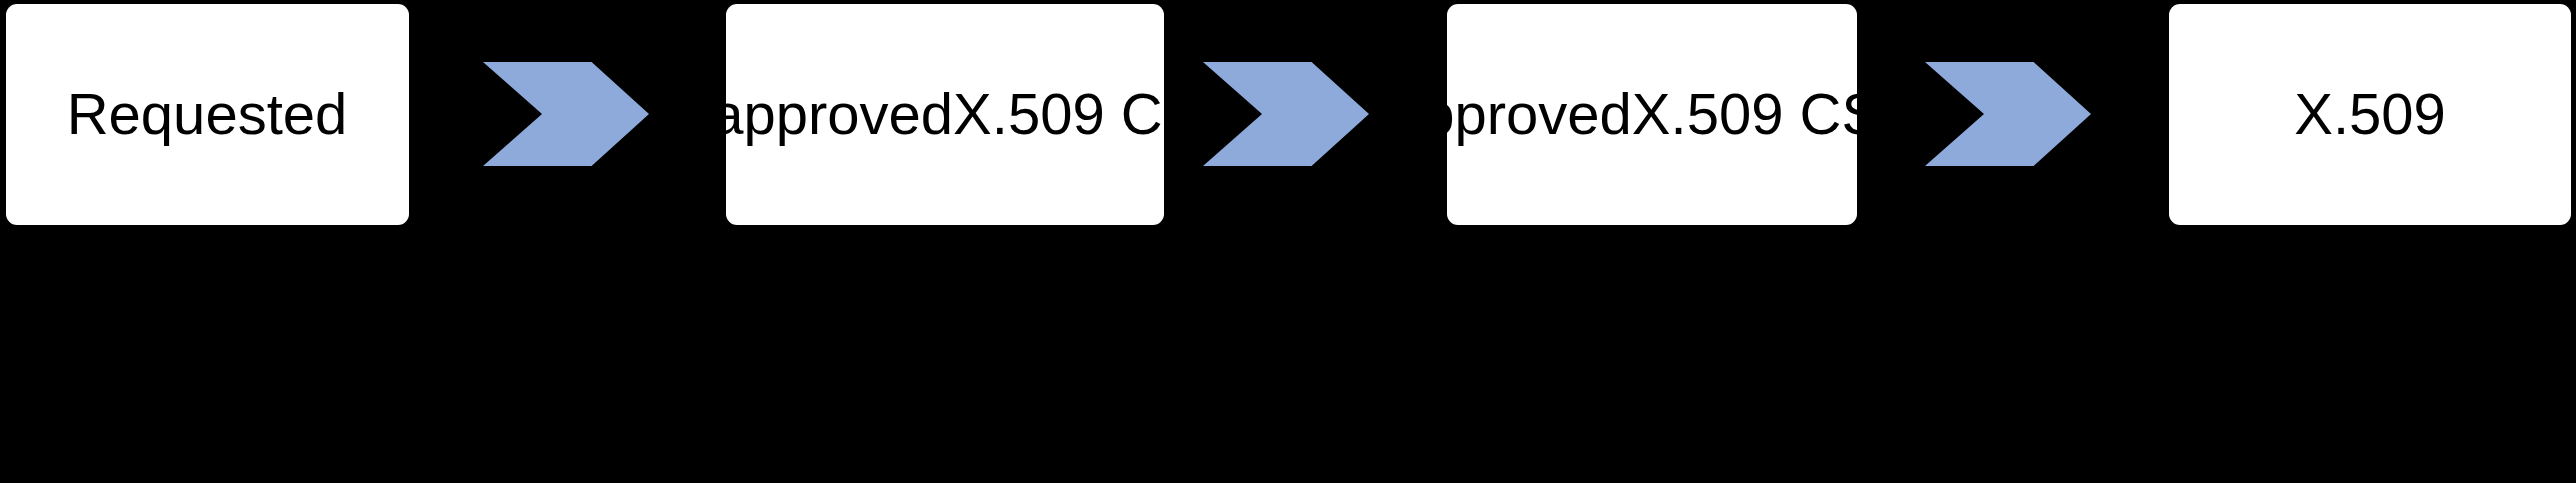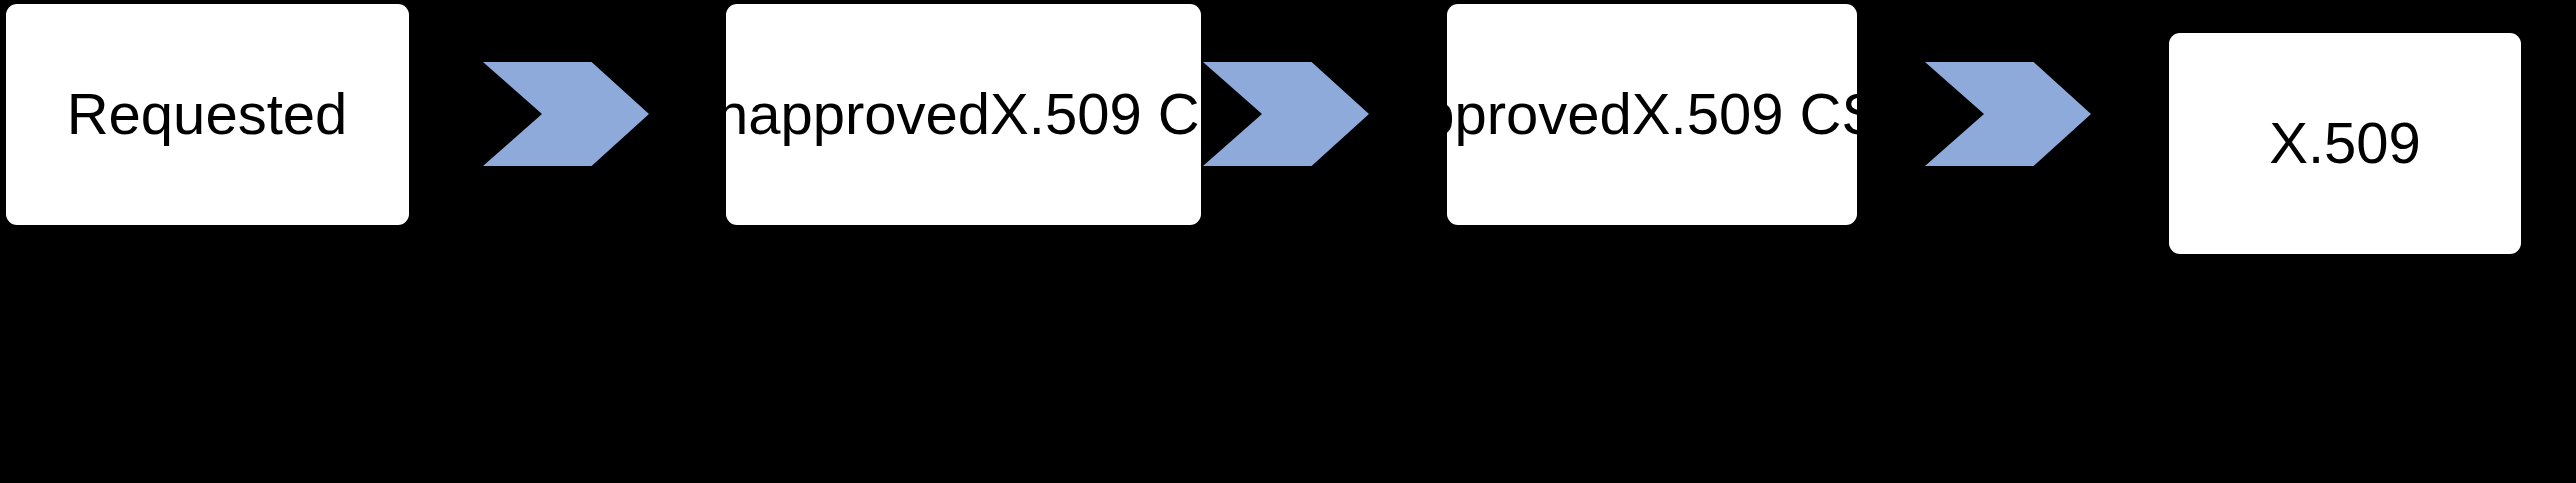--- a/index.html
+++ b/index.html
@@ -46,36 +46,36 @@
 <div class="stage">
 
   <div class="node" style="left:5.5px; width:403px;">
     <span class="line">Requested</span>
   </div>
 
   <svg class="chev" style="left:483px;" viewBox="0 0 211 132" xmlns="http://www.w3.org/2000/svg">
     <polygon points="0,0 138,0 211,66 138,132 0,132 75,66" fill="#8EAADB"></polygon>
   </svg>
 
-  <div class="node" style="left:726px; width:438px;padding-left:37px;">
+  <div class="node" style="left:726px; width:438px;">
     <span class="line">unapproved</span>
     <span class="line">X.509 CSR</span>
   </div>
 
   <svg class="chev" style="left:1203px;" viewBox="0 0 211 132" xmlns="http://www.w3.org/2000/svg">
     <polygon points="0,0 138,0 211,66 138,132 0,132 75,66" fill="#8EAADB"></polygon>
   </svg>
 
   <div class="node" style="left:1447px; width:402px;padding-left:8px;">
     <span class="line">approved</span>
     <span class="line">X.509 CSR</span>
   </div>
 
   <svg class="chev" style="left:1925px;" viewBox="0 0 211 132" xmlns="http://www.w3.org/2000/svg">
     <polygon points="0,0 138,0 211,66 138,132 0,132 75,66" fill="#8EAADB"></polygon>
   </svg>
 
-  <div class="node" style="left:2169px; width:352px;margin-top:29px;">
+  <div class="node" style="left:2169px; width:402px;">
     <span class="line">X.509</span>
   </div>
 
 </div>
 
 
 </body></html>

